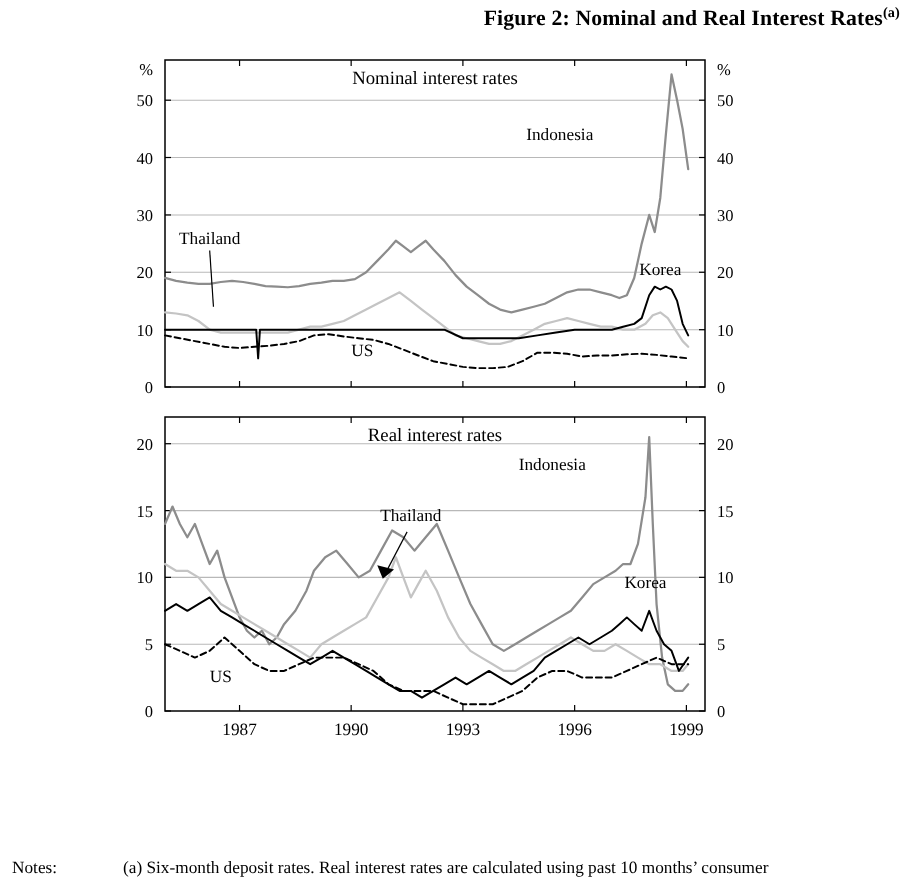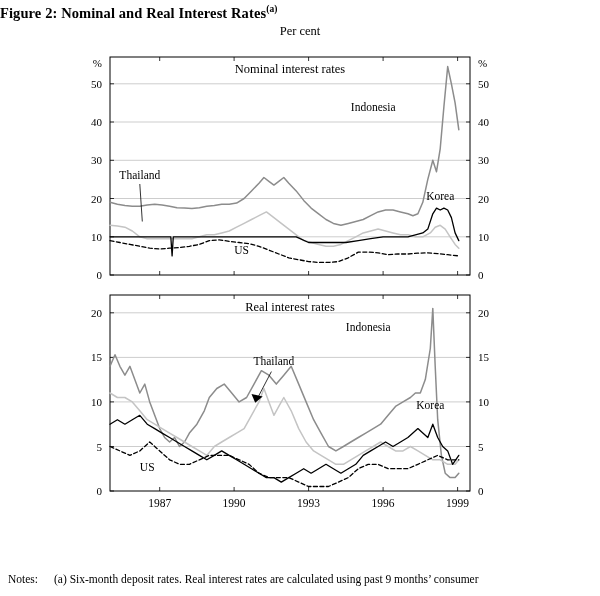--- a/index.html
+++ b/index.html
@@ -9,25 +9,26 @@
   }
   body {
     width: 600px;
     height: 596px;
     font-family: "Liberation Serif", serif;
     color: #000000;
     position: relative;
     overflow: hidden;
   }
   .figure-title {
-    text-align: left;
+    text-align: right;
     font-size: 14.5px;
     font-weight: bold;
     margin-top: 4px;
     letter-spacing: 0.1px;
+    margin-left: 32px;
   }
   .figure-title sup {
     font-size: 9.5px;
     font-weight: bold;
   }
   .figure-subtitle {
     text-align: center;
     font-size: 12.5px;
     margin-top: 2px;
   }
@@ -43,41 +44,41 @@
     position: absolute;
     left: 8px;
     bottom: 8px;
     width: 584px;
     font-size: 11.5px;
     line-height: 1.35;
   }
   .notes-row {
     display: flex;
     align-items: flex-end;
+    gap: 28px;
   }
   .notes-label {
     width: 46px;
     flex: 0 0 46px;
   }
   .notes-body {
     flex: 1 1 auto;
   }
   .notes-cont {
     margin-left: 46px;
   }
 </style>
 </head>
 <body>
 
 <div>
 
   <div class="figure-title">
     <span>Figure 2: Nominal and Real Interest Rates</span><sup>(a)</sup>
   </div>
-  <div class="figure-subtitle">Per cent</div>
 
   <div class="chart-area">
     <svg class="plot" id="plot-svg" width="600" height="500" viewBox="0 0 600 500">
         <g>
           <line x1="110" y1="197.8" x2="470" y2="197.8" stroke="#b8b8b8" stroke-width="0.7"></line>
           <line x1="110" y1="159.5" x2="470" y2="159.5" stroke="#b8b8b8" stroke-width="0.7"></line>
           <line x1="110" y1="121.3" x2="470" y2="121.3" stroke="#b8b8b8" stroke-width="0.7"></line>
           <line x1="110" y1="83.0" x2="470" y2="83.0" stroke="#b8b8b8" stroke-width="0.7"></line>
           <line x1="110" y1="44.8" x2="470" y2="44.8" stroke="#b8b8b8" stroke-width="0.7"></line>
           <rect x="110" y="18" width="360" height="218" fill="none" stroke="#000000" stroke-width="1"></rect>
@@ -180,17 +181,17 @@
           <text x="147.2" y="432.4" text-anchor="middle" font-family="&quot;Liberation Serif&quot;, serif" font-size="11.5" fill="#000">US</text>
           <line x1="271.4" y1="332.6" x2="256.5" y2="361.1" stroke="#000" stroke-width="0.8"></line>
           <polygon points="255.2,363.8 262.7,357.6 251.5,354.9" fill="#000"></polygon>
         </g>
       </svg>
   </div>
 
   <div class="notes">
     <div class="notes-row">
       <div class="notes-label">Notes:</div>
-      <div class="notes-body">(a) Six-month deposit rates. Real interest rates are calculated using past 9 months’ consumer</div>
+      <div class="notes-body">(a) Six-month deposit rates. Real interest rates are calculated using past 10 months’ consumer</div>
     </div>
   </div>
 
 </div>
 
 </body></html>

